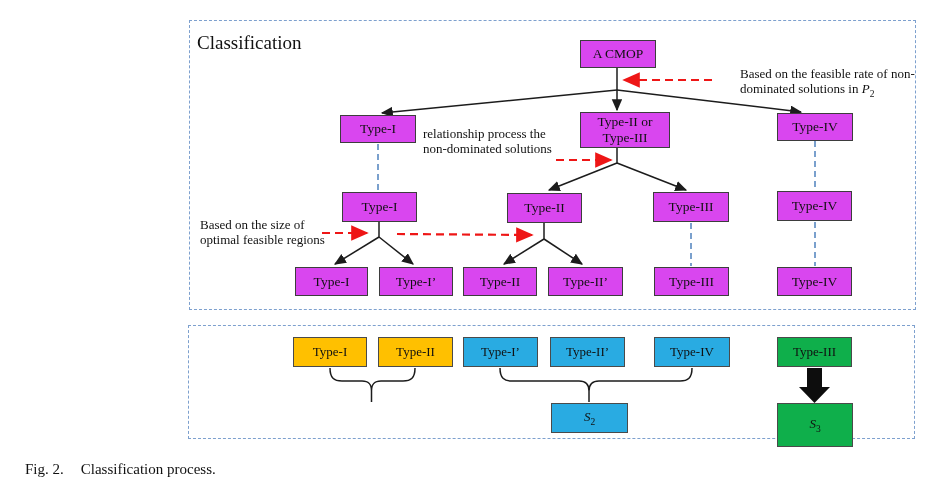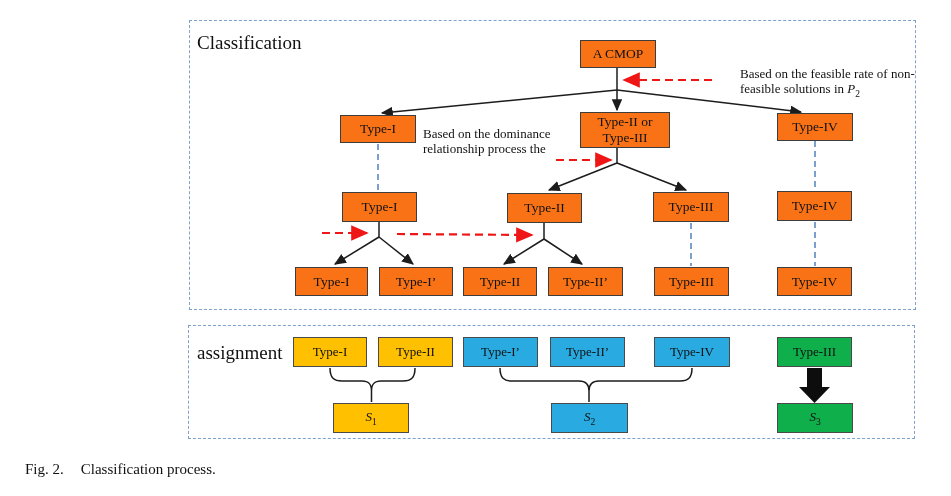--- a/index.html
+++ b/index.html
@@ -8,21 +8,21 @@
   .panel{position:absolute;border:1.5px dashed var(--panel_border,#7DA0CE);background:transparent;}
   .big-title{position:absolute;font-size:19px;line-height:25px;color:#111;text-align:right;}
   svg.connectors{position:absolute;left:0;top:0;width:951px;height:496px;}
   .edge{stroke:#1c1c1c;stroke-width:1.5;fill:none;}
   .bluedash{stroke:var(--blue_dash,#4F81BD);stroke-width:1.5;fill:none;stroke-dasharray:6 4;}
   .reddash{stroke:var(--red_arrow,#EE1616);stroke-width:2.2;fill:none;stroke-dasharray:8 5;}
   .brace{stroke:#1c1c1c;stroke-width:1.5;fill:none;}
   .thick{fill:#0d0d0d;}
   #mB path{fill:#1c1c1c;}
   #mR path{fill:var(--red_arrow,#EE1616);}
-  .node{position:absolute;background:#f97316;border:1.4px solid #3d3d3d;display:flex;
+  .node{position:absolute;background:#d946ef;border:1.4px solid #3d3d3d;display:flex;
         align-items:center;justify-content:center;text-align:center;
         font-size:13.5px;line-height:16px;box-sizing:border-box;}
   .node span{white-space:pre-line;}
   .cnode{position:absolute;border:1px solid #4a4a4a;display:flex;align-items:center;
          justify-content:center;text-align:center;font-size:13px;box-sizing:border-box;}
   .orange{background:var(--orange,#FFC000);}
   .blue{background:var(--blue,#29ABE2);}
   .green{background:var(--green,#0FAF4B);}
   .ann{position:absolute;font-size:13px;line-height:15.4px;color:#111;}
   .var{font-style:italic;}
@@ -33,21 +33,20 @@
 </head>
 <body>
 
 <div class="stage">
 
   <div class="panel" style="left:189px;top:20px;width:725px;height:288px"></div>
   <div class="panel" style="left:188px;top:325px;width:725px;height:112px"></div>
 
   <div class="big-title" style="left:197px;top:30px">Classification</div>
   <div class="big-title" style="left:197px;top:340px">
-    <div>assignment</div>
   </div>
 
   <svg class="connectors">
     <defs>
       <marker id="mB" markerWidth="9" markerHeight="8" refX="7.2" refY="3.5" orient="auto">
         <path d="M0,0 L8,3.5 L0,7 z"></path>
       </marker>
       <marker id="mR" markerWidth="9" markerHeight="8" refX="7.2" refY="3.5" orient="auto">
         <path d="M0,0 L8,3.5 L0,7 z"></path>
       </marker>
@@ -134,55 +133,56 @@
     </div>
   <div class="node" style="left:654px;top:267px;width:75px;height:29px">
     <span>Type-III</span>
     </div>
   <div class="node" style="left:777px;top:267px;width:75px;height:29px">
     <span>Type-IV</span>
     </div>
 
   <div class="ann" style="left:740px;top:66px;width:222px">
     <div>Based on the feasible rate of  non-</div>
-    <div><span>feasible solutions in </span><span class="var">P</span><sub>2</sub></div>
+    <div><span>dominated solutions in </span><span class="var">P</span><sub>2</sub></div>
   </div>
 
   <div class="ann" style="left:423px;top:126px;width:145px">
-    <div>Based on the dominance</div>
     <div>relationship process the</div>
+    <div>non-dominated solutions</div>
   </div>
 
+  <div class="ann" style="left:200px;top:217px;width:125px">
+    <div>Based on the size of</div>
+    <div>optimal feasible regions</div>
+  </div>
 
   <div class="cnode orange" style="left:293px;top:337px;width:74px;height:30px">
     <span>Type-I</span>
     </div>
   <div class="cnode orange" style="left:378px;top:337px;width:75px;height:30px">
     <span>Type-II</span>
     </div>
   <div class="cnode blue" style="left:463px;top:337px;width:75px;height:30px">
     <span>Type-I’</span>
     </div>
   <div class="cnode blue" style="left:550px;top:337px;width:75px;height:30px">
     <span>Type-II’</span>
     </div>
   <div class="cnode blue" style="left:654px;top:337px;width:76px;height:30px">
     <span>Type-IV</span>
     </div>
   <div class="cnode green" style="left:777px;top:337px;width:75px;height:30px">
     <span>Type-III</span>
     </div>
 
-  <div class="cnode orange" style="left:333px;top:403px;width:76px;height:30px">
-    <span><span class="var">S</span><sub>1</sub></span>
-    </div>
   <div class="cnode blue" style="left:551px;top:403px;width:77px;height:30px">
     <span><span class="var">S</span><sub>2</sub></span>
     </div>
-  <div class="cnode green" style="left:777px;top:403px;width:76px;height:30px">
+  <div class="cnode green" style="left:777px;top:403px;width:76px;height:44px">
     <span><span class="var">S</span><sub>3</sub></span>
     </div>
 
   <div class="caption">
     <span>Fig. 2.</span><span class="gap">Classification process.</span>
   </div>
 
 </div>
 
 </body></html>

